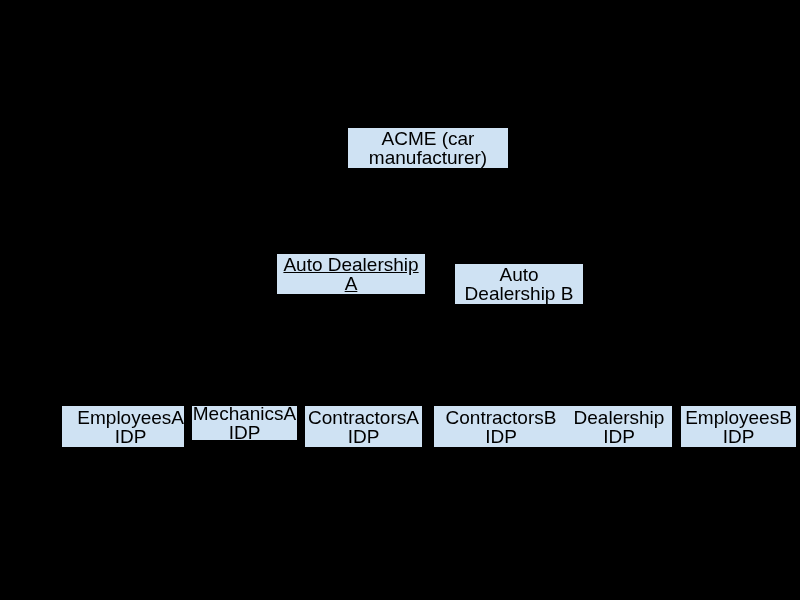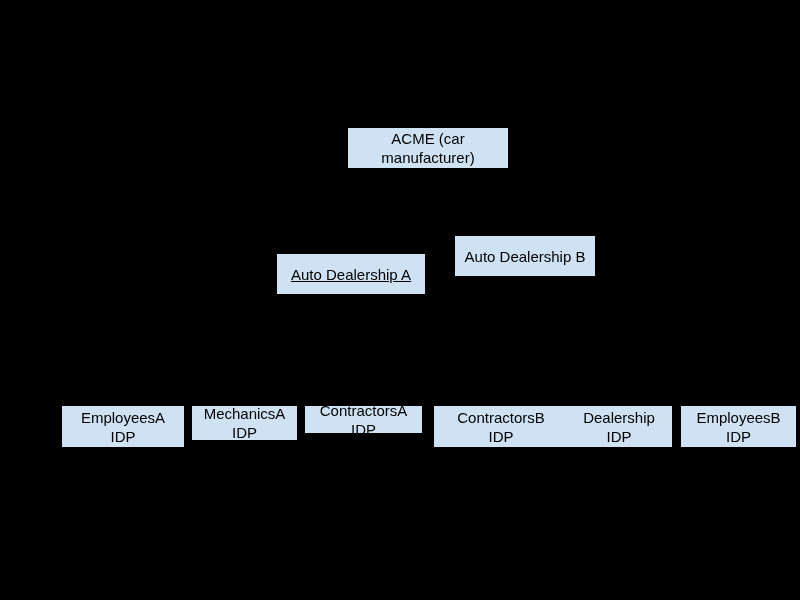--- a/index.html
+++ b/index.html
@@ -20,36 +20,36 @@
     background: var(--color-background, #000000);
   }
   .node {
     position: absolute;
     background: var(--color-node-fill, #cfe2f3);
     color: var(--color-node-text, #000000);
     display: flex;
     align-items: center;
     justify-content: center;
     text-align: center;
-    font-size: 15px;
+    font-size: 19px;
     line-height: 19px;
     box-sizing: border-box;
   }
   .node .node-label span { display: block; }
   .node .node-label span:empty { display: none; }
 
   
   .n-root { left: 348px; top: 128px; width: 160px; height: 40px; }
   
   .n-da   { left: 277px; top: 254px; width: 148px; height: 40px; text-decoration: underline; }
-  .n-db   { left: 455px; top: 236px; width: 140px; height: 40px; }
+  .n-db   { left: 455px; top: 264px; width: 128px; height: 40px; }
   
-  .n-l1   { left:  62px; top: 406px; width: 122px; height: 41px; }
+  .n-l1   { left:  62px; top: 406px; width: 122px; height: 41px; justify-content: flex-end; }
   .n-l2   { left: 192px; top: 406px; width: 105px; height: 34px; }
-  .n-l3   { left: 305px; top: 406px; width: 117px; height: 27px; }
+  .n-l3   { left: 305px; top: 406px; width: 117px; height: 41px; }
   .n-l4   { left: 434px; top: 406px; width: 134px; height: 41px; }
   .n-l5   { left: 566px; top: 406px; width: 106px; height: 41px; }
   .n-l6   { left: 681px; top: 406px; width: 115px; height: 41px; justify-content: center; }
 </style>
 </head>
 <body>
 
 <div class="stage">
 
   <div class="node n-root">

